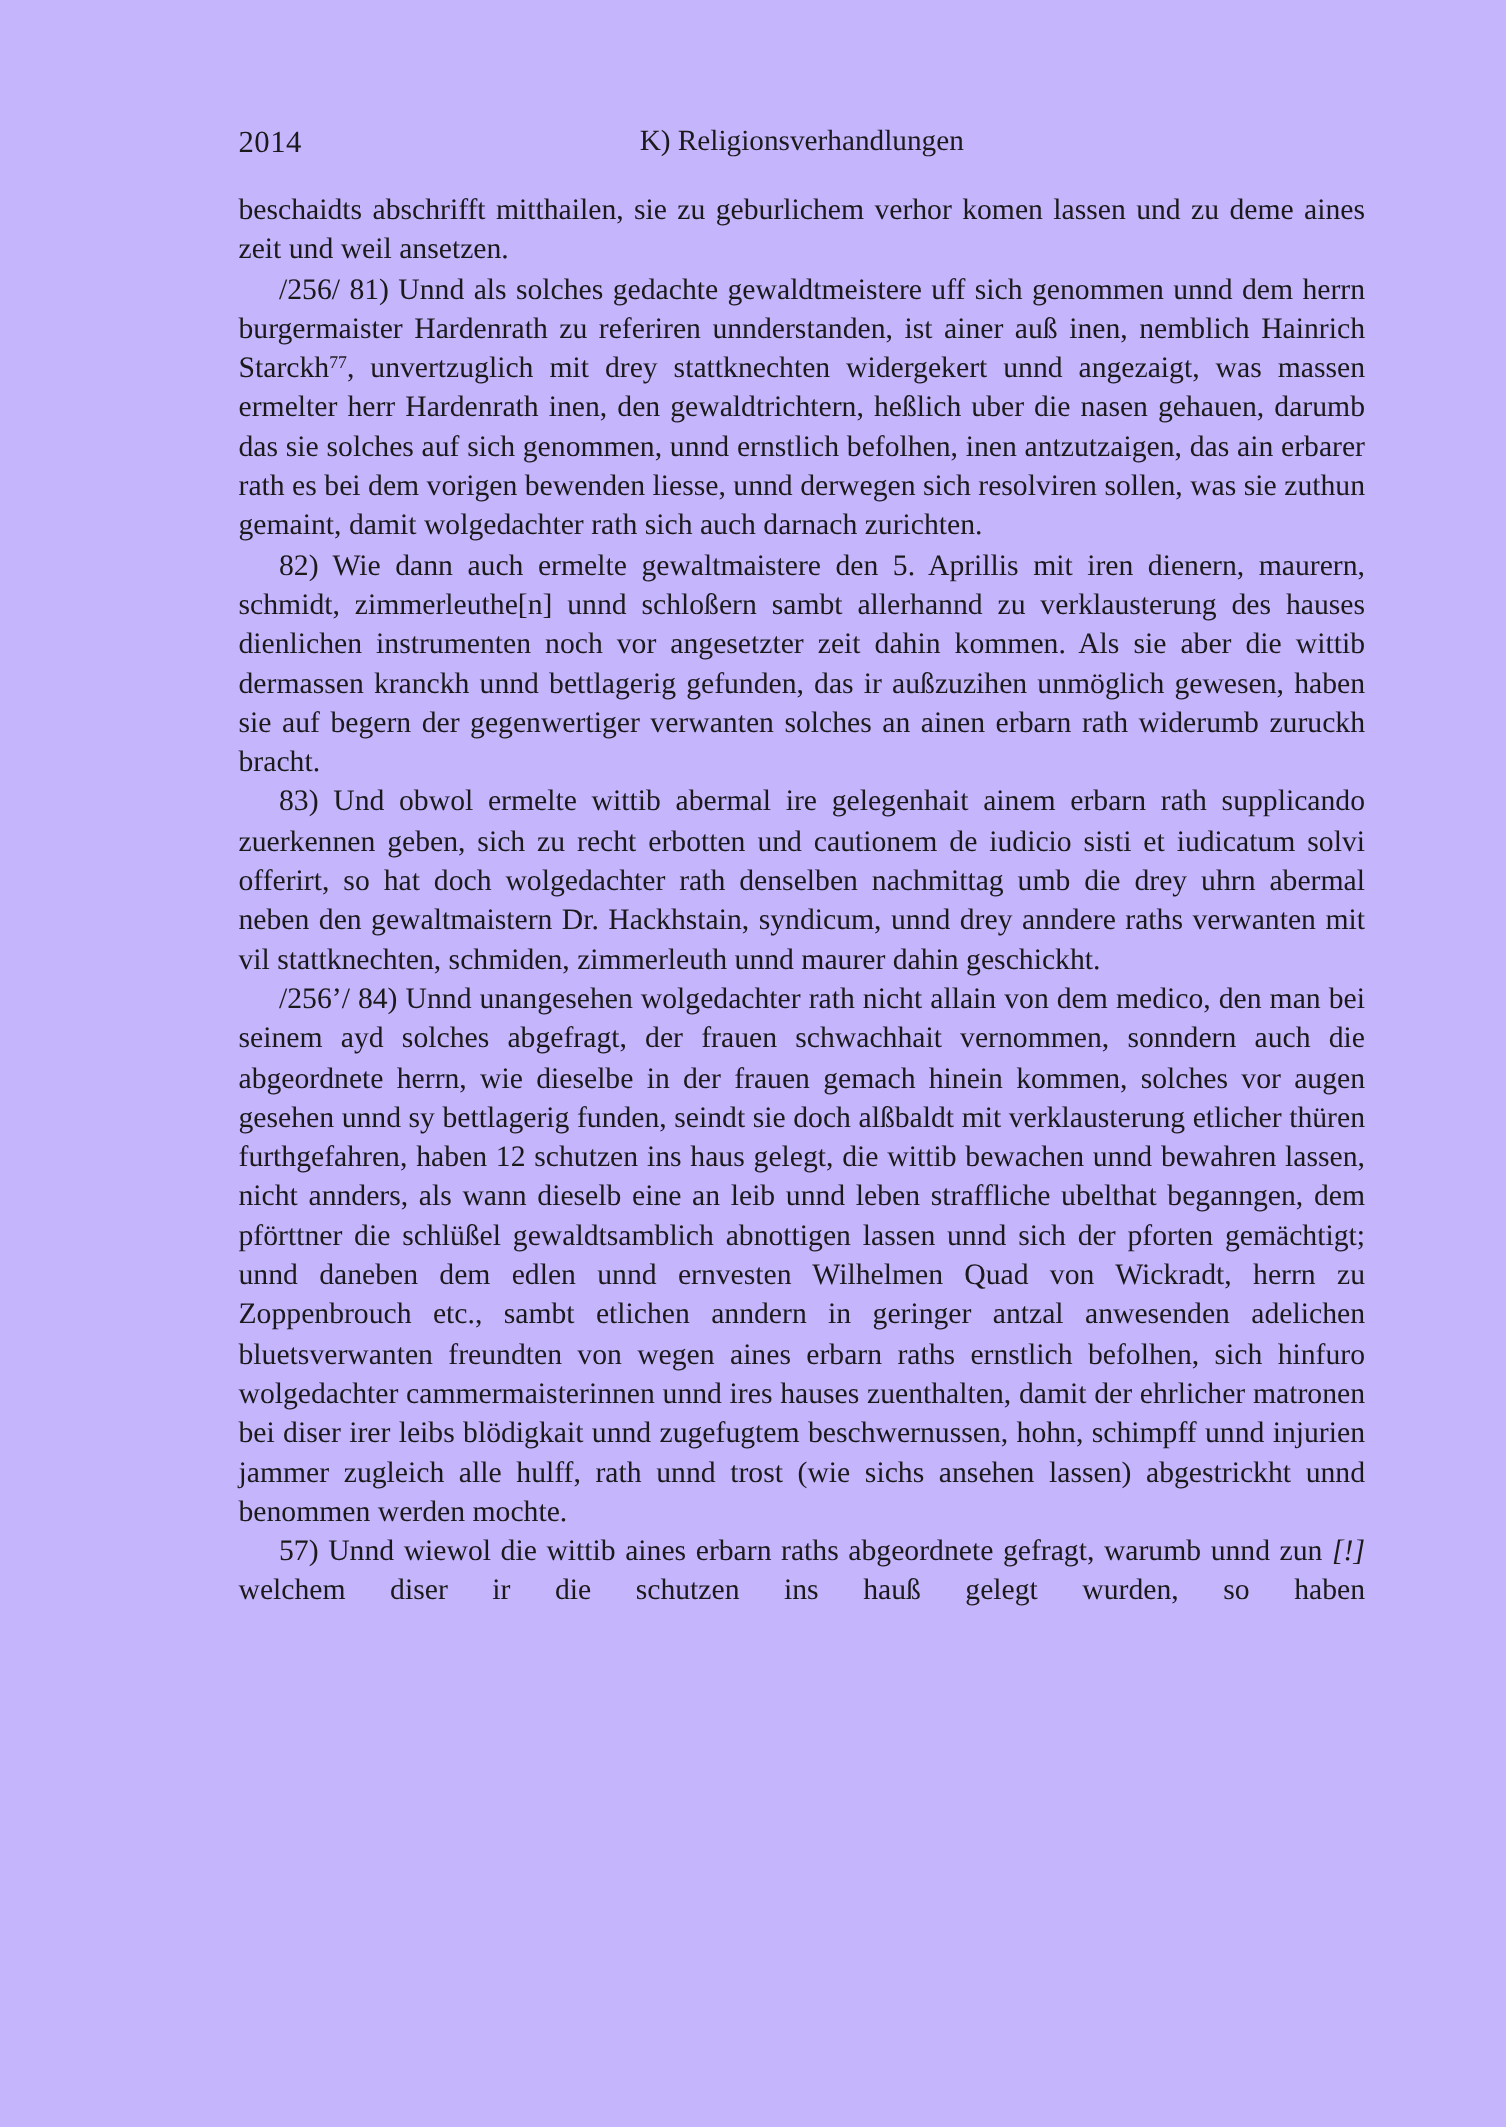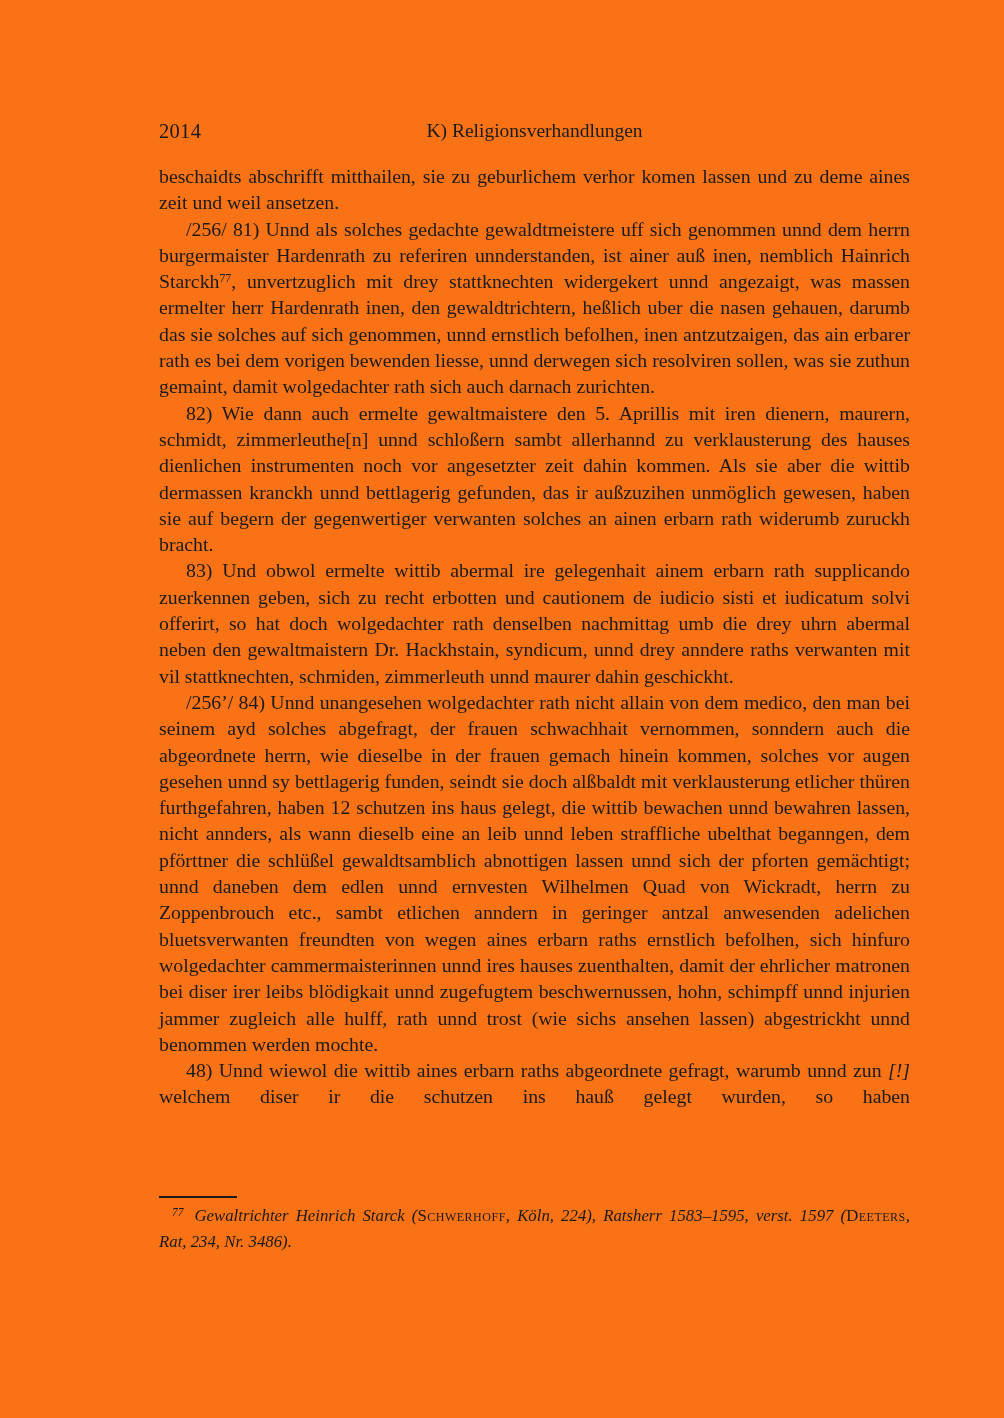--- a/index.html
+++ b/index.html
@@ -5,21 +5,21 @@
   html, body {
     margin: 0;
     padding: 0;
     background: #e8e8e8;
   }
   .page {
     position: relative;
     width: 1004px;
     height: 1418px;
     margin: 0 auto;
-    background: #f97316;
+    background: #c4b5fd;
     color: #1a1a1a;
     font-family: "Liberation Serif", "DejaVu Serif", serif;
     overflow: hidden;
     text-decoration: underline;
   }
   .content {
     position: absolute;
     left: 159px;
     top: 84px;
     width: 751px;
@@ -33,21 +33,20 @@
     position: absolute;
     left: 0;
     top: 0;
     font-size: 20.5px;
     letter-spacing: 0.3px;
   }
   .runhead {
     display: block;
     text-align: center;
     font-size: 19.5px;
-    margin-top: 36px;
   }
   .textblock {
     font-size: 19.8px;
     line-height: 26.3px;
     text-align: justify;
     hyphens: auto;
     -webkit-hyphens: auto;
   }
   .para {
     margin: 0;
@@ -115,22 +114,18 @@
       <span class="pagenum">2014</span>
       <span class="runhead">K) Religionsverhandlungen</span>
     </header>
 
     <main class="textblock">
       <p class="para noindent"><span>beschaidts abschrifft mitthailen, sie zu geburlichem verhor komen lassen und zu deme aines zeit und weil ansetzen.</span></p>
       <p class="para"><span>/256/ 81) Unnd als solches gedachte gewaldtmeistere uff sich genommen unnd dem herrn burgermaister Hardenrath zu referiren unnderstanden, ist ainer auß inen, nemblich Hainrich Starckh</span><sup class="bodyref">77</sup><span>, unvertzuglich mit drey stattknechten widergekert unnd angezaigt, was massen ermelter herr Hardenrath inen, den gewaldtrichtern, heßlich uber die nasen gehauen, darumb das sie solches auf sich genommen, unnd ernstlich befolhen, inen antzutzaigen, das ain erbarer rath es bei dem vorigen bewenden liesse, unnd derwegen sich resolviren sollen, was sie zuthun gemaint, damit wolgedachter rath sich auch darnach zurichten.</span></p>
       <p class="para"><span>82) Wie dann auch ermelte gewaltmaistere den 5. Aprillis mit iren dienern, maurern, schmidt, zimmerleuthe[n] unnd schloßern sambt allerhannd zu verklausterung des hauses dienlichen instrumenten noch vor angesetzter zeit dahin kommen. Als sie aber die wittib dermassen kranckh unnd bettlagerig gefunden, das ir außzuzihen unmöglich gewesen, haben sie auf begern der gegenwertiger verwanten solches an ainen erbarn rath widerumb zuruckh bracht.</span></p>
       <p class="para"><span>83) Und obwol ermelte wittib abermal ire gelegenhait ainem erbarn rath supplicando zuerkennen geben, sich zu recht erbotten und cautionem de iudicio sisti et iudicatum solvi offerirt, so hat doch wolgedachter rath denselben nachmittag umb die drey uhrn abermal neben den gewaltmaistern Dr. Hackhstain, syndicum, unnd drey anndere raths verwanten mit vil stattknechten, schmiden, zimmerleuth unnd maurer dahin geschickht.</span></p>
       <p class="para"><span>/256’/ 84) Unnd unangesehen wolgedachter rath nicht allain von dem medico, den man bei seinem ayd solches abgefragt, der frauen schwachhait vernommen, sonndern auch die abgeordnete herrn, wie dieselbe in der frauen gemach hinein kommen, solches vor augen gesehen unnd sy bettlagerig funden, seindt sie doch alßbaldt mit verklausterung etlicher thüren furthgefahren, haben 12 schutzen ins haus gelegt, die wittib bewachen unnd bewahren lassen, nicht annders, als wann dieselb eine an leib unnd leben straffliche ubelthat beganngen, dem pförttner die schlüßel gewaldtsamblich abnottigen lassen unnd sich der pforten gemächtigt; unnd daneben dem edlen unnd ernvesten Wilhelmen Quad von Wickradt, herrn zu Zoppenbrouch etc., sambt etlichen anndern in geringer antzal anwesenden adelichen bluetsverwanten freundten von wegen aines erbarn raths ernstlich befolhen, sich hinfuro wolgedachter cammermaisterinnen unnd ires hauses zuenthalten, damit der ehrlicher matronen bei diser irer leibs blödigkait unnd zugefugtem beschwernussen, hohn, schimpff unnd injurien jammer zugleich alle hulff, rath unnd trost (wie sichs ansehen lassen) abgestrickht unnd benommen werden mochte.</span></p>
-      <p class="para cont-last"><span>48) Unnd wiewol die wittib aines erbarn raths abgeordnete gefragt, warumb unnd zun </span><span class="run-italic">[!]</span><span> welchem diser ir die schutzen ins hauß gelegt wurden, so haben</span></p>
+      <p class="para cont-last"><span>57) Unnd wiewol die wittib aines erbarn raths abgeordnete gefragt, warumb unnd zun </span><span class="run-italic">[!]</span><span> welchem diser ir die schutzen ins hauß gelegt wurden, so haben</span></p>
     </main>
 
   </div>
 
-  <footer class="footnotes">
-    <div class="fn-rule"></div>
-    <p class="footnote"><sup class="fn-marker">77</sup><span><span class="run-italic">Gewaltrichter Heinrich Starck (</span><span class="run-smallcaps">Schwerhoff</span><span class="run-italic">, Köln, 224), Ratsherr 1583–1595, verst. 1597 (</span><span class="run-smallcaps">Deeters</span><span class="run-italic">, Rat, 234, Nr. 3486).</span></span></p>
-  </footer>
 </div>
 
 </body></html>

